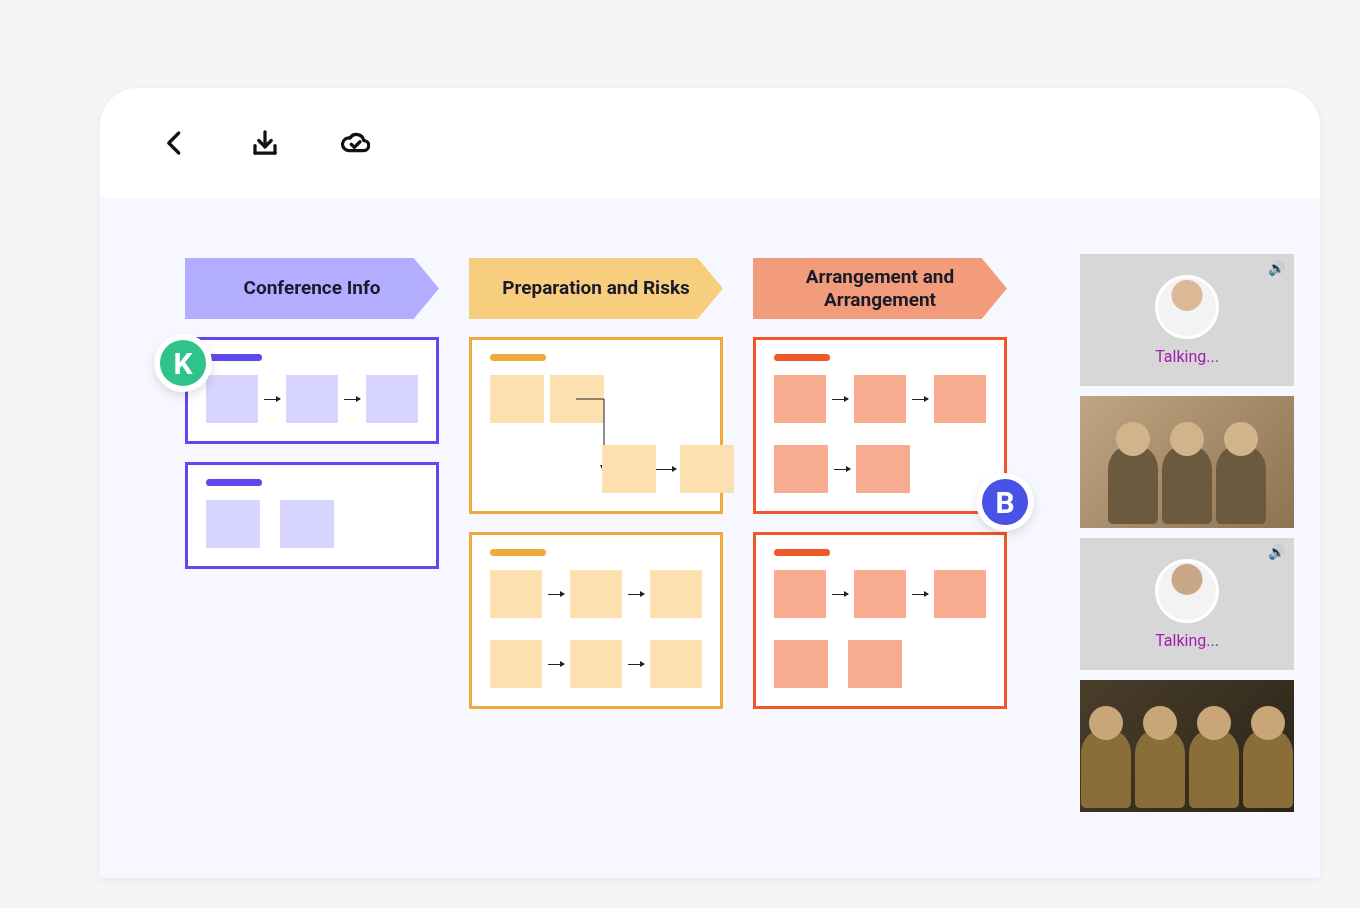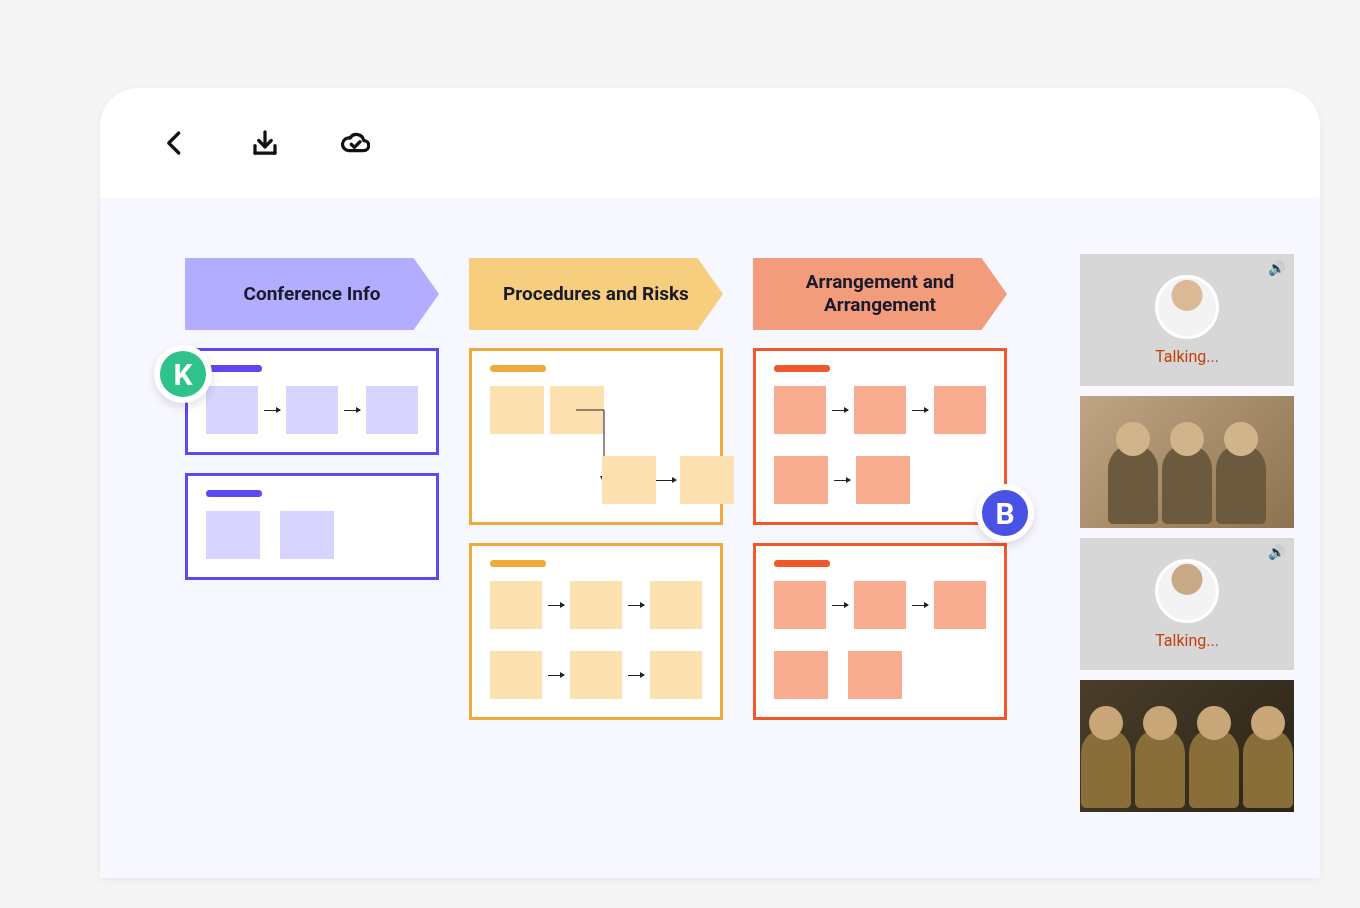--- a/index.html
+++ b/index.html
@@ -49,21 +49,21 @@
   }
   .columns {
     position: absolute;
     left: 85px;
     top: 60px;
     display: flex;
     gap: 30px;
   }
   .col { width: 254px; display: flex; flex-direction: column; gap: 18px; position: relative; }
   .arrow-header {
-    height: 72px;
+    height: 61px;
     position: relative;
     display: flex;
     align-items: center;
     justify-content: center;
     padding: 4px 8px;
   }
   .arrow-header .label {
     position: relative;
     z-index: 2;
     font-weight: 700;
@@ -222,21 +222,21 @@
     height: 64px;
     border-radius: 50%;
     background: #fff;
     border: 3px solid #fff;
     overflow: hidden;
   }
   .avatar.a1 { background: radial-gradient(circle at 50% 30%, #dbb896 30%, #f3f3f3 32%); }
   .avatar.a2 { background: radial-gradient(circle at 50% 30%, #c9a887 30%, #f3f3f3 32%); }
   .talking-label {
     font-size: 16px;
-    color: #c2410c;
+    color: #a21caf;
   }
   
   .people {
     position: absolute;
     inset: 0;
     display: flex;
     align-items: flex-end;
     justify-content: center;
     gap: 4px;
     padding-bottom: 4px;
@@ -314,21 +314,21 @@
             <div class="box"></div>
             <div style="width:8px"></div>
             <div class="box"></div>
           </div>
         </div>
       </div>
 
       <div class="col col-yellow">
         <div class="arrow-header">
           <div class="arrow-shape"></div>
-          <div class="label">Procedures and Risks</div>
+          <div class="label">Preparation and Risks</div>
         </div>
         <div class="card">
           <div class="strip"></div>
           <div class="flow-stagger">
             <div class="box b1"></div>
             <div class="box b2"></div>
             <svg class="connector">
                 <path d="M0 2 H28 V72" stroke="#222" stroke-width="1" fill="none"></path>
                 <polygon points="24,68 32,68 28,76" fill="#222"></polygon>
               </svg>

